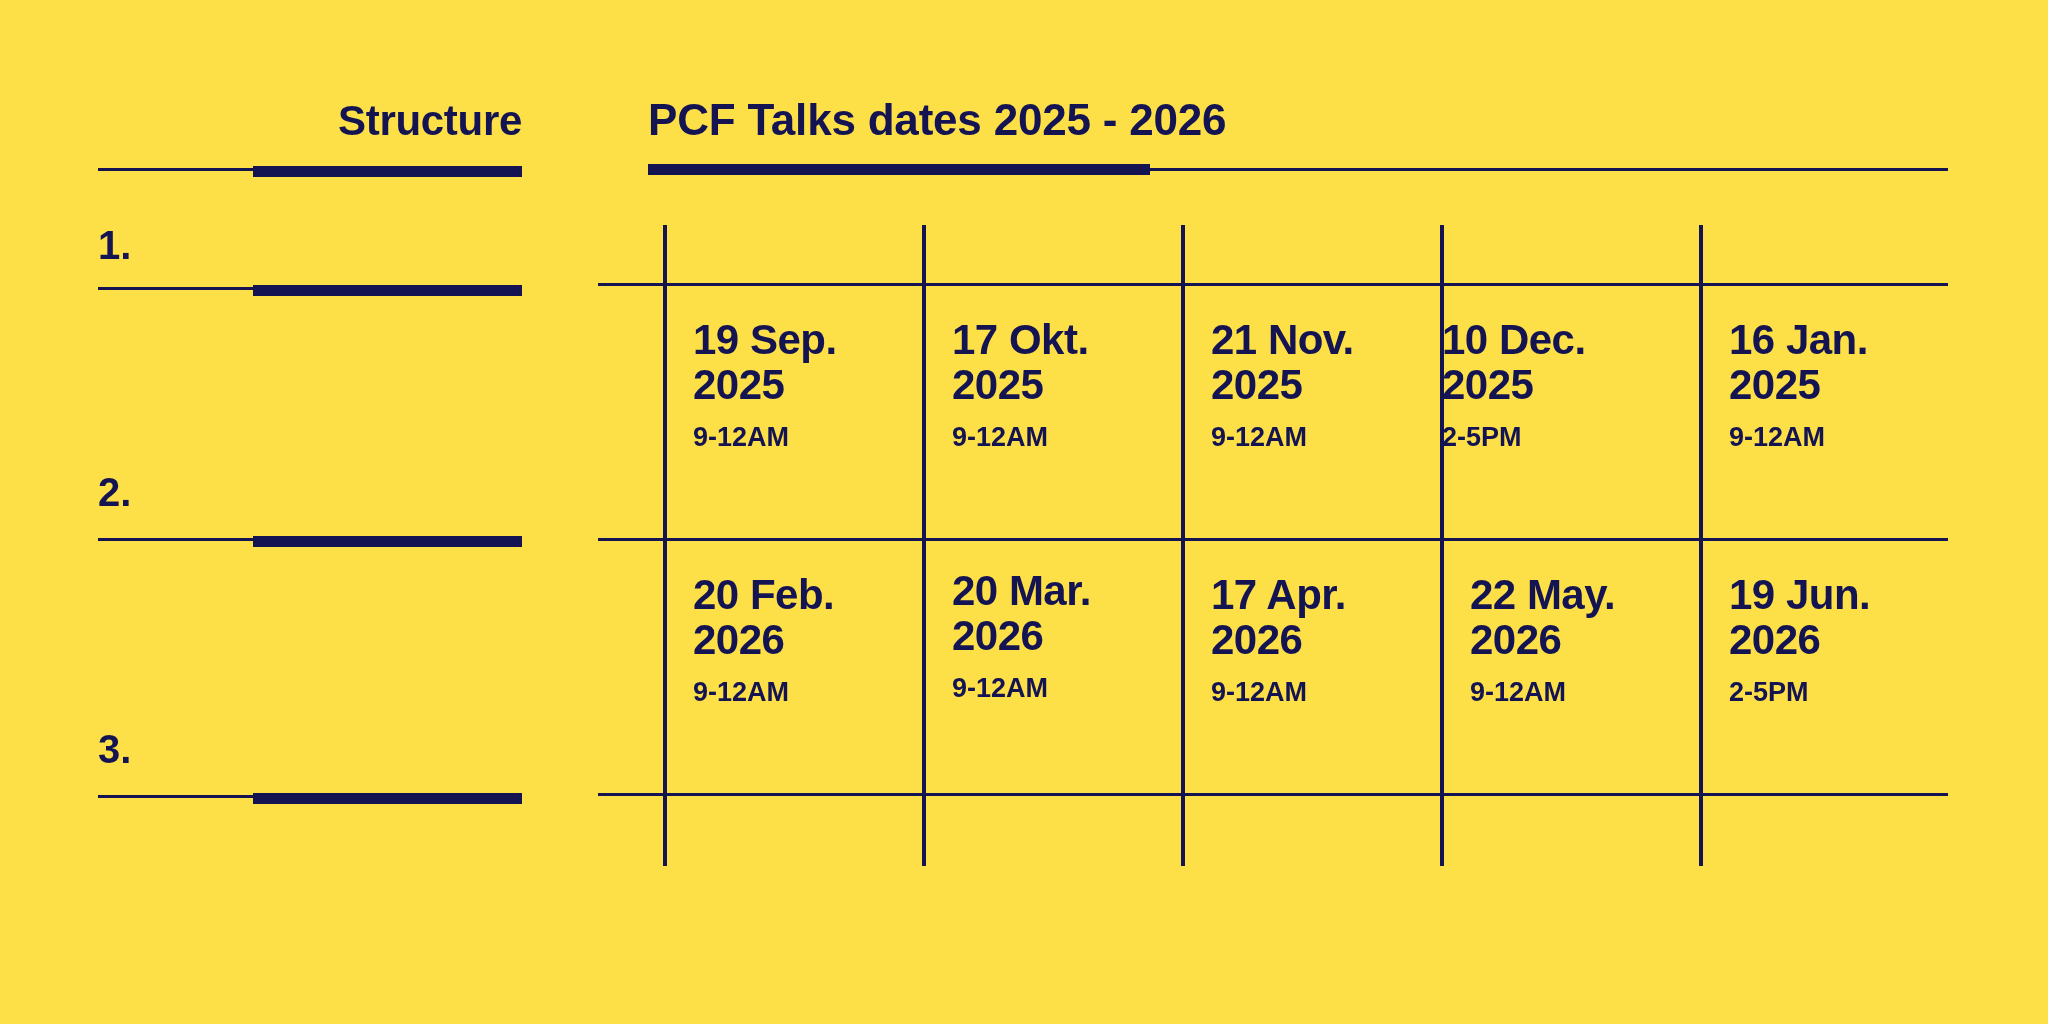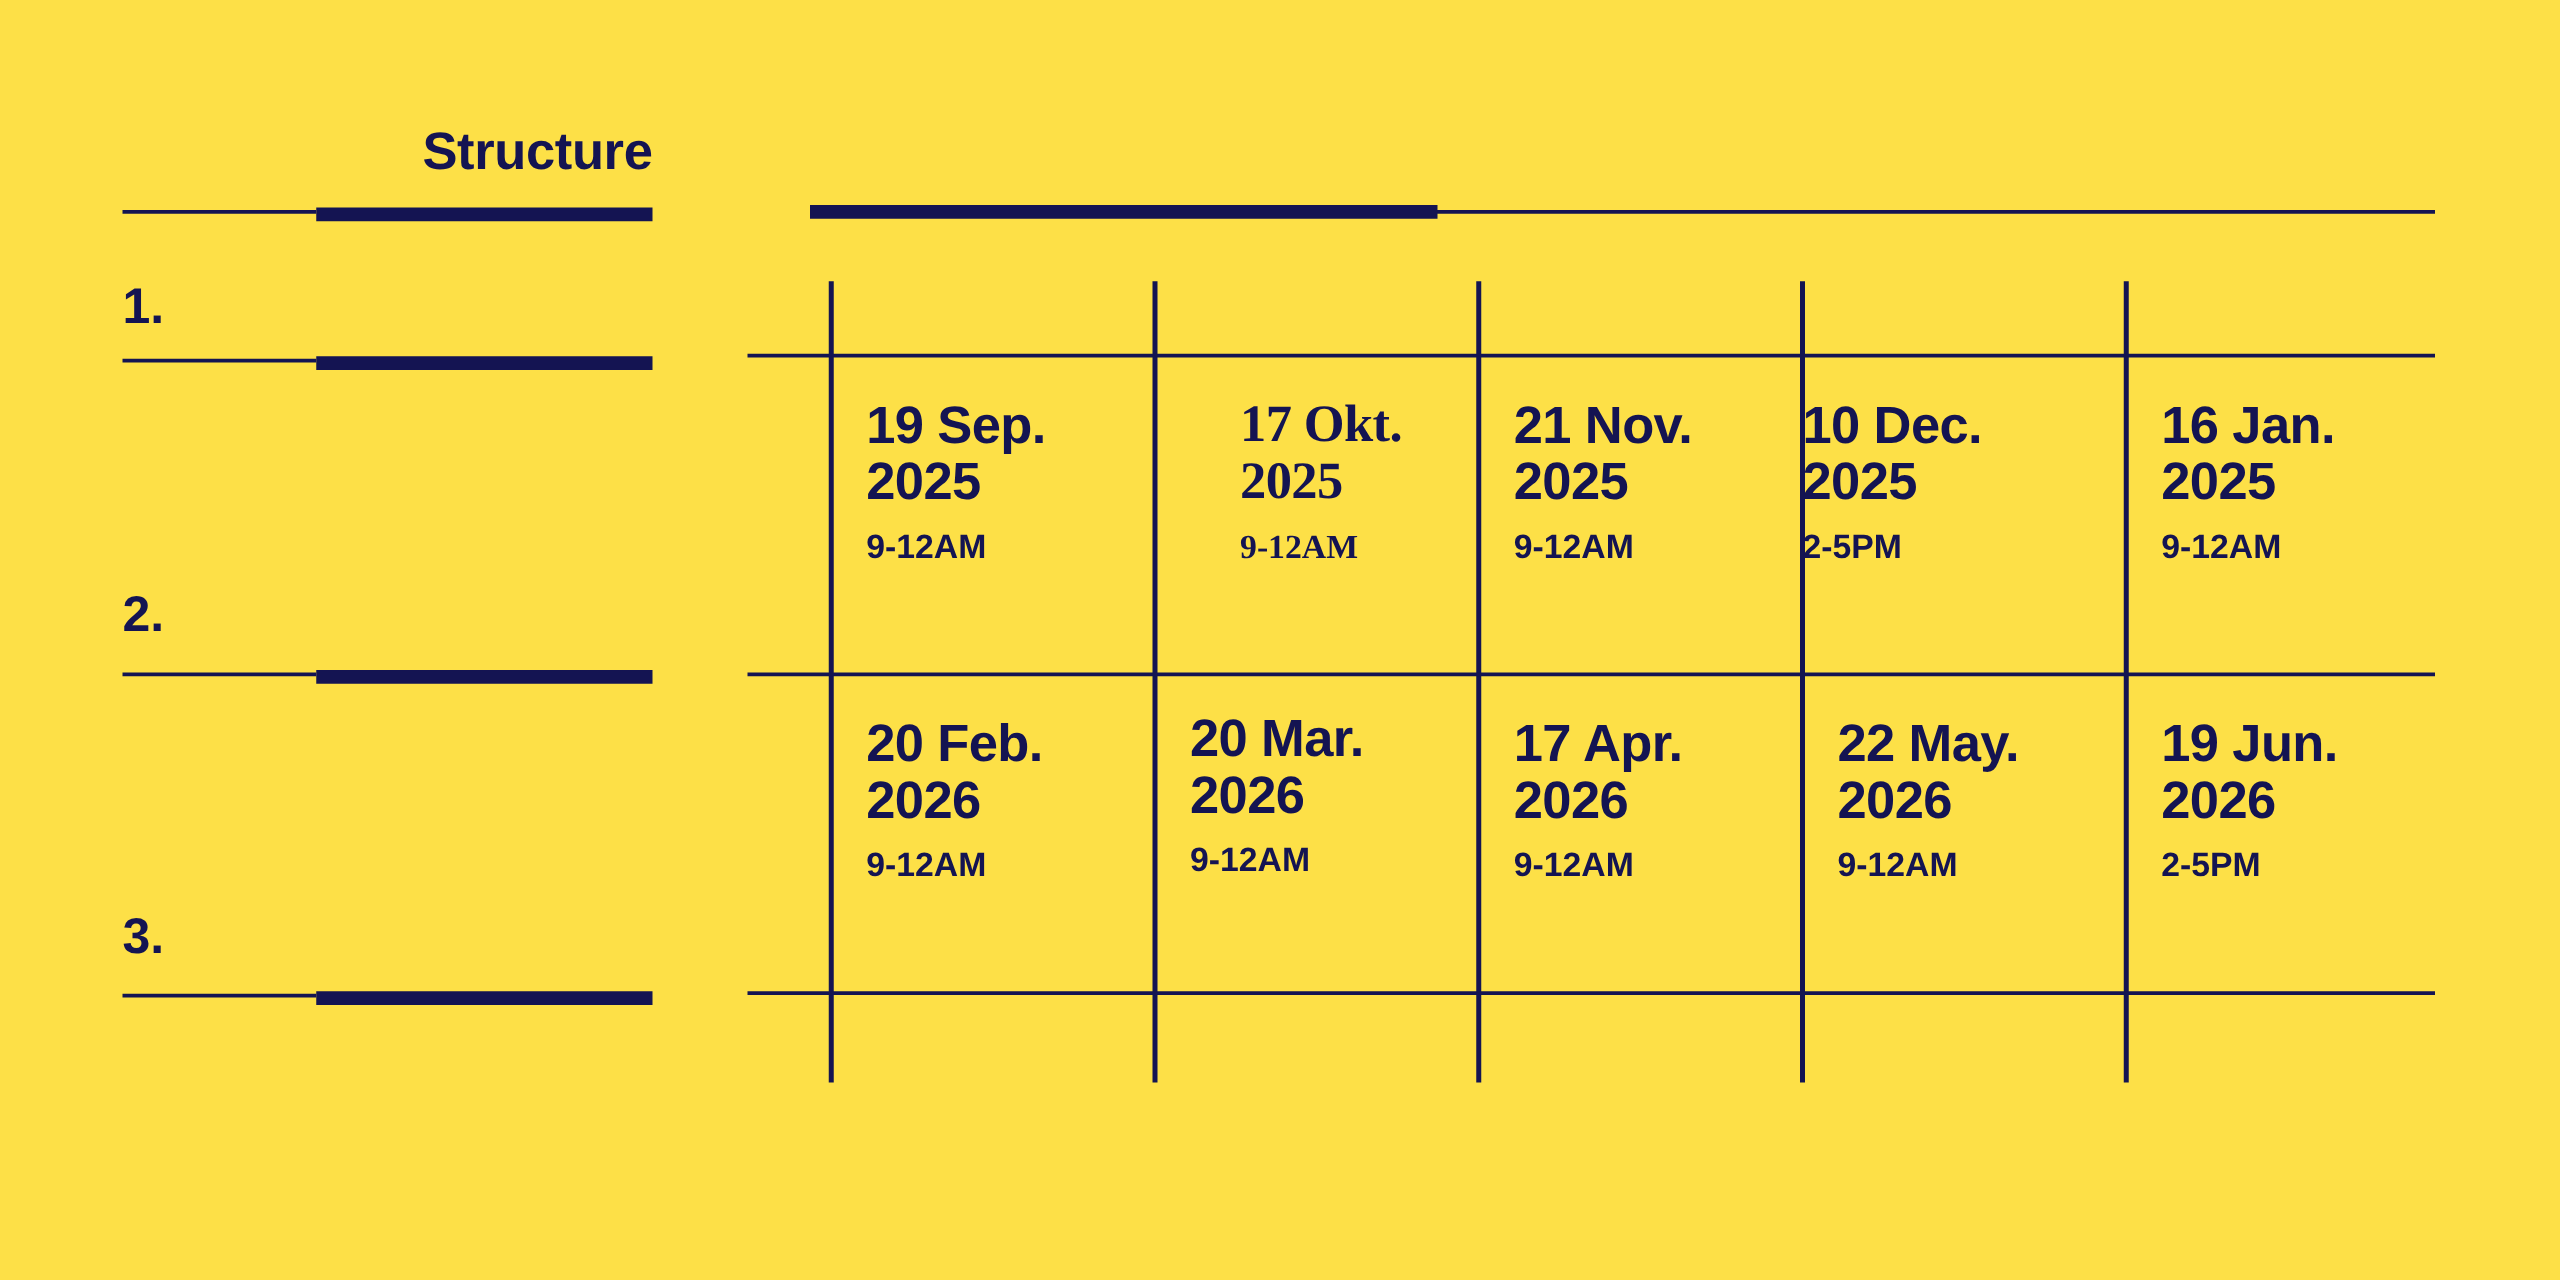--- a/index.html
+++ b/index.html
@@ -129,39 +129,40 @@
   <div class="rule-thick" style="left:253px; top:285px; width:269px;"></div>
 
   <div class="struct-item-num" style="top:472px;">2.</div>
   <div class="rule-thin" style="left:98px;  top:538px; width:155px;"></div>
   <div class="rule-thick" style="left:253px; top:536px; width:269px;"></div>
 
   <div class="struct-item-num" style="top:729px;">3.</div>
   <div class="rule-thin" style="left:98px;  top:795px; width:155px;"></div>
   <div class="rule-thick" style="left:253px; top:793px; width:269px;"></div>
 
+  <div class="dates-title">PCF Talks dates 2025 - 2026</div>
 
   <div class="rule-thin" style="left:648px;  top:168px; width:1300px;"></div>
   <div class="rule-thick" style="left:648px;  top:164px; width:502px;"></div>
 
   <div class="grid-vline" style="left:663px;"></div>
   <div class="grid-vline" style="left:922px;"></div>
   <div class="grid-vline" style="left:1181px;"></div>
   <div class="grid-vline" style="left:1440px;"></div>
   <div class="grid-vline" style="left:1699px;"></div>
 
   <div class="grid-hline" style="top:283px;"></div>
   <div class="grid-hline" style="top:538px;"></div>
   <div class="grid-hline" style="top:793px;"></div>
 
   <div class="cell" style="left:693px;  top:318px;">
     <div class="cell-date">19 Sep.<br>2025</div>
     <div class="cell-time">9-12AM</div>
   </div>
-  <div class="cell" style="left:992px;  top:318px;font-family:Liberation Serif, serif;">
+  <div class="cell" style="left:952px;  top:318px;">
     <div class="cell-date">17 Okt.<br>2025</div>
     <div class="cell-time">9-12AM</div>
   </div>
   <div class="cell" style="left:1211px; top:318px;">
     <div class="cell-date">21 Nov.<br>2025</div>
     <div class="cell-time">9-12AM</div>
   </div>
   <div class="cell" style="left:1442px; top:318px;">
     <div class="cell-date">10 Dec.<br>2025</div>
     <div class="cell-time">2-5PM</div>

